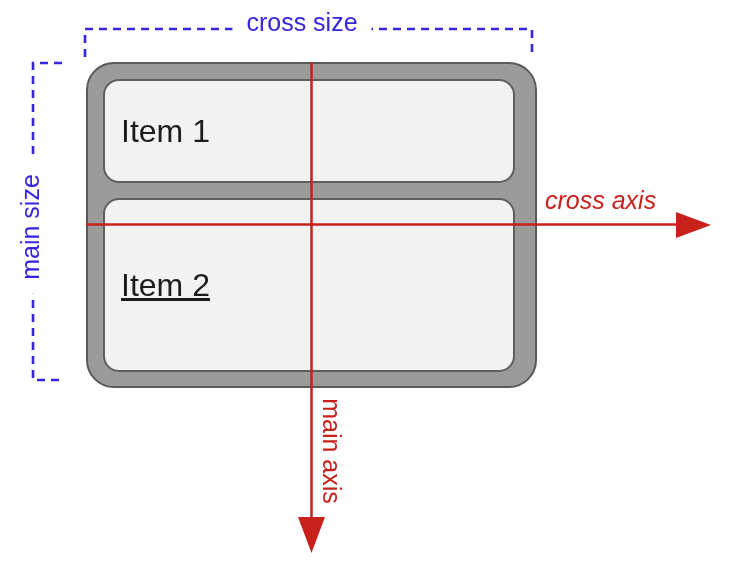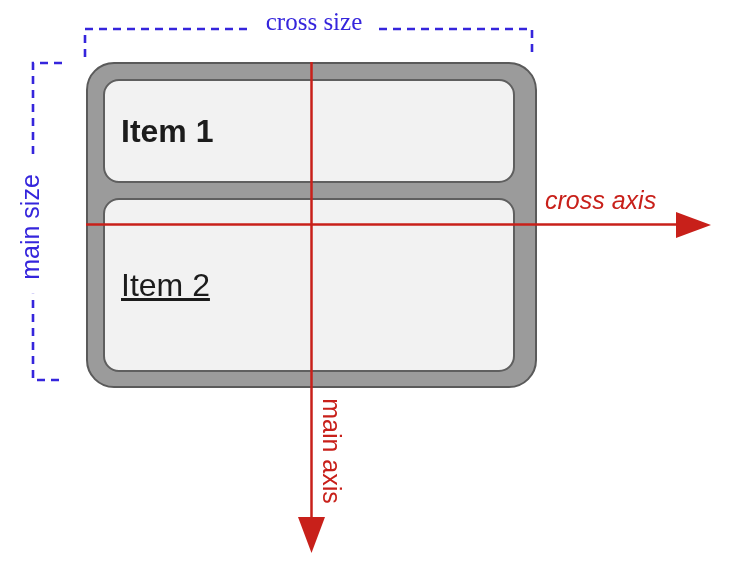--- a/index.html
+++ b/index.html
@@ -40,21 +40,21 @@
     background: var(--item-fill);
     border: 2px solid var(--item-outline);
     border-radius: 16px;
     display: flex;
     align-items: center;
     padding-left: 16px;
     font-size: 32px;
     color: var(--item-text);
     z-index: 2;
   }
-  .flex-item.item-1 { top: 15px;  height: 104px; font-weight: bold; }
+  .flex-item.item-1 { top: 15px;  height: 104px; }
   .flex-item.item-2 { top: 134px; height: 174px; text-decoration: underline; }
 
   
   svg.overlay {
     position: absolute;
     left: 0; top: 0;
     z-index: 3;
     pointer-events: none;
   }
   .axis-line   { stroke: var(--red); stroke-width: 2.5; fill: none; }
@@ -65,23 +65,22 @@
   .label {
     position: absolute;
     z-index: 4;
     font-size: 25px;
     line-height: 1.15;
     white-space: nowrap;
   }
   .label.blue { color: var(--blue); background: var(--canvas-bg); padding: 0 14px; }
   .label.red  { color: var(--red); }
   .cross-size-label {
-    left: 314px; top: 22px;
+    left: 302px; top: 22px;
     transform: translate(-50%, -50%);
-    font-family: Liberation Serif, serif;
   }
   .main-size-label {
     left: 30px; top: 227px;
     transform: translate(-50%, -50%) rotate(-90deg);
   }
   .cross-axis-label {
     left: 545px; top: 186px; font-style: italic;
   }
   .main-axis-label {
     left: 332px; top: 451px;

